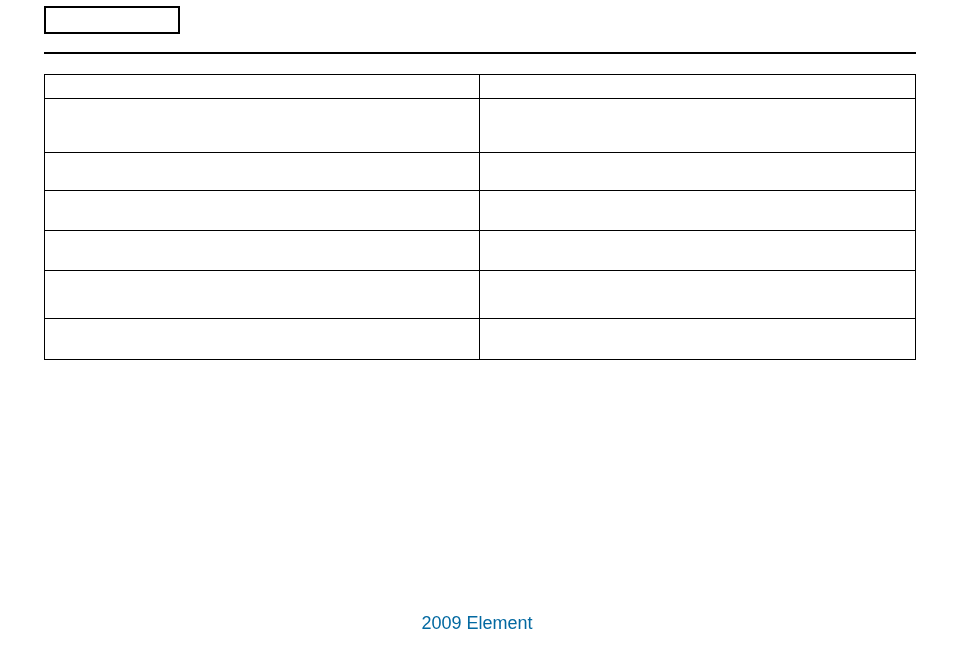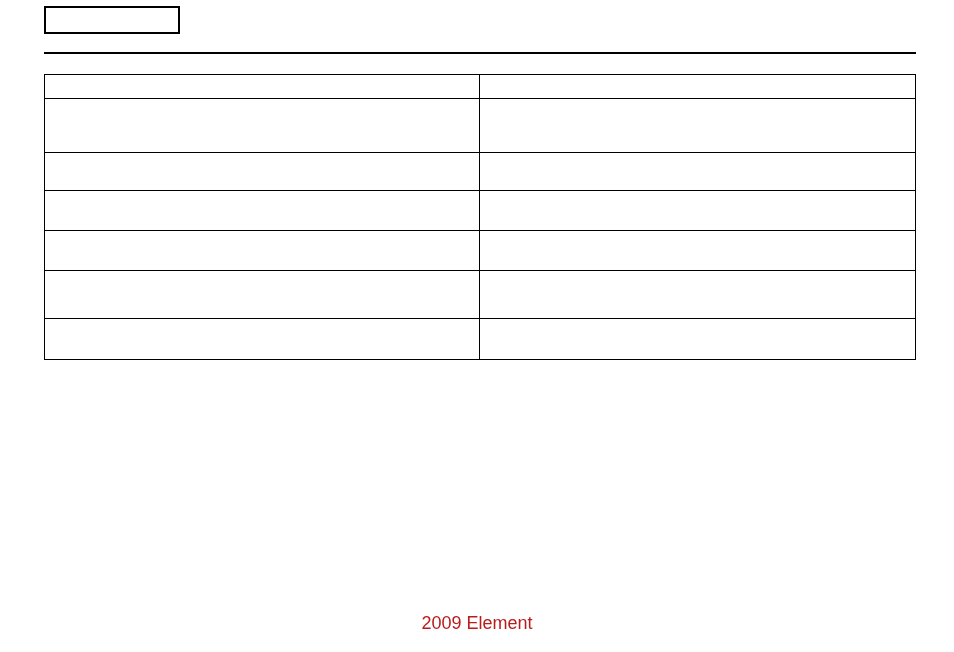--- a/index.html
+++ b/index.html
@@ -49,21 +49,21 @@
   .h-large { height: 54px; }
   .h-38 { height: 38px; }
   .h-48 { height: 48px; }
   .footer {
     position: absolute;
     bottom: 18px;
     left: 0;
     width: 100%;
     text-align: center;
     font-size: 18px;
-    color: #b91c1c;
+    color: #0369a1;
   }
 </style>
 </head>
 <body>
 
 <div class="box-outline">
   <span></span>
 </div>
 
 <div class="hr-line"></div>

